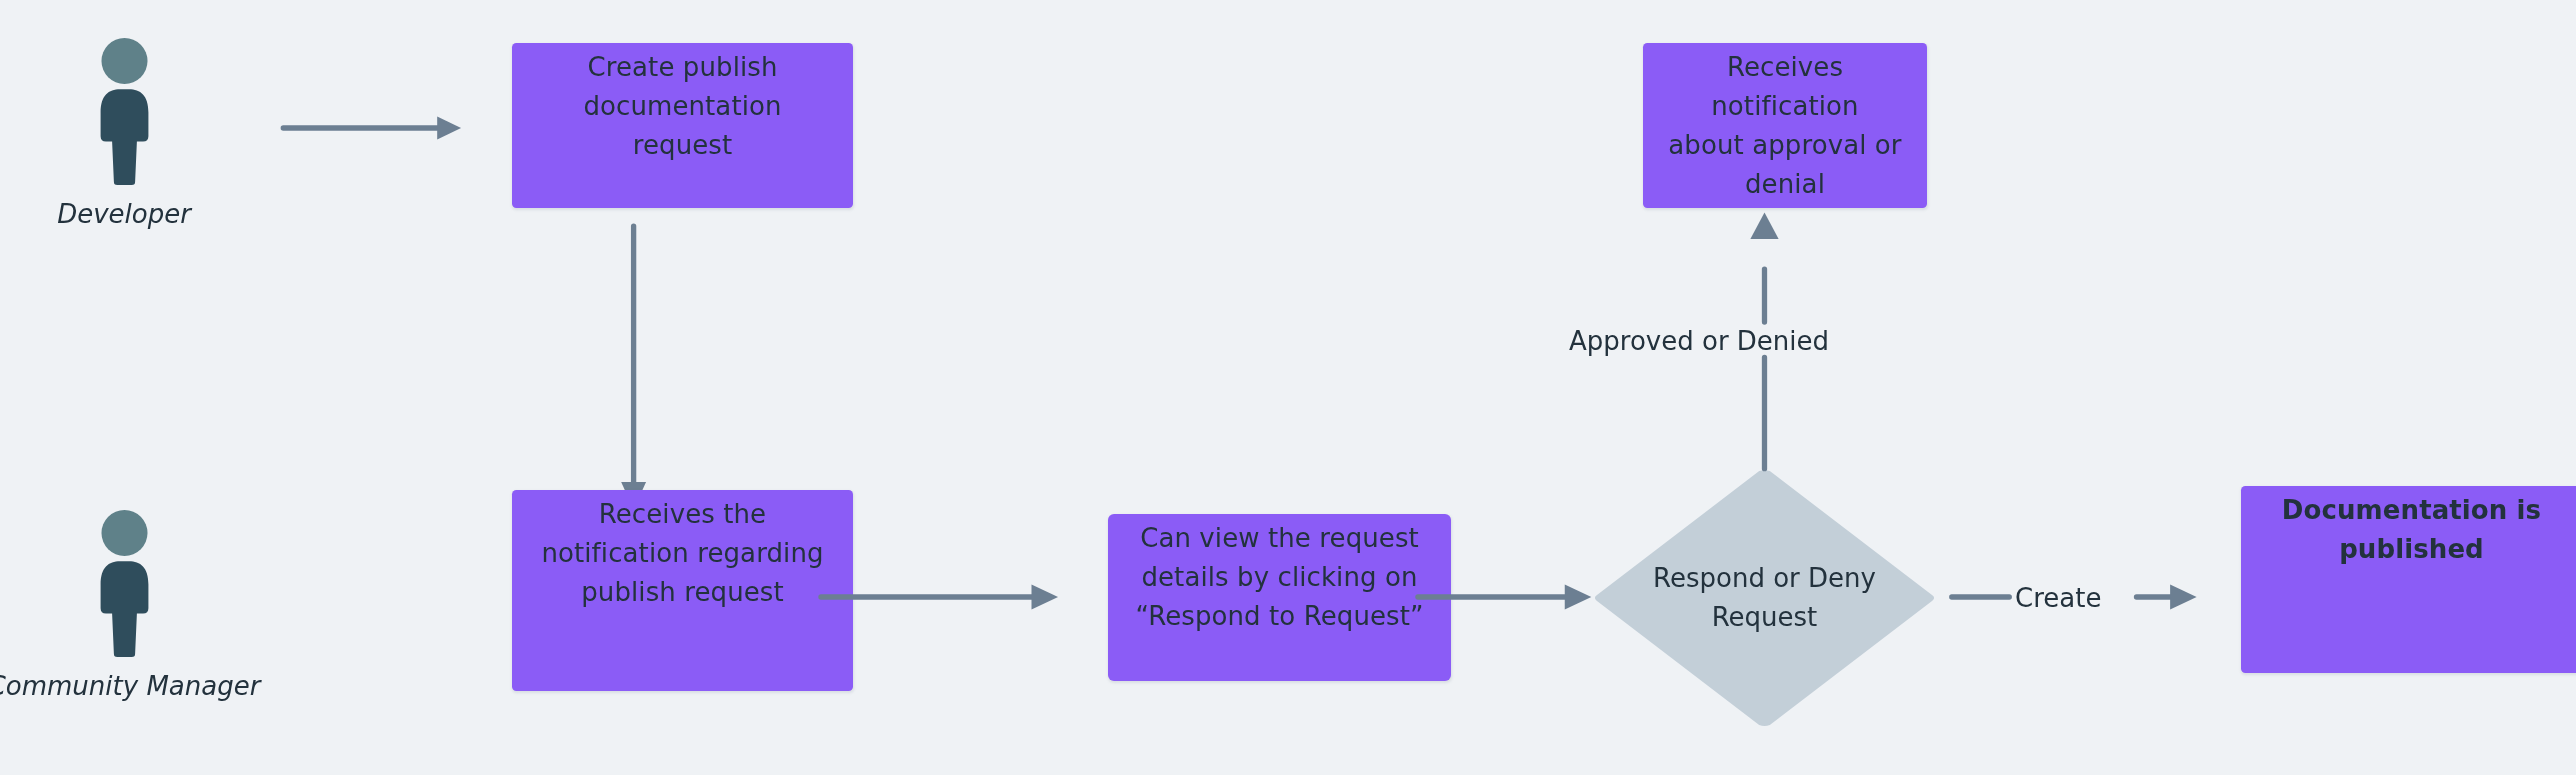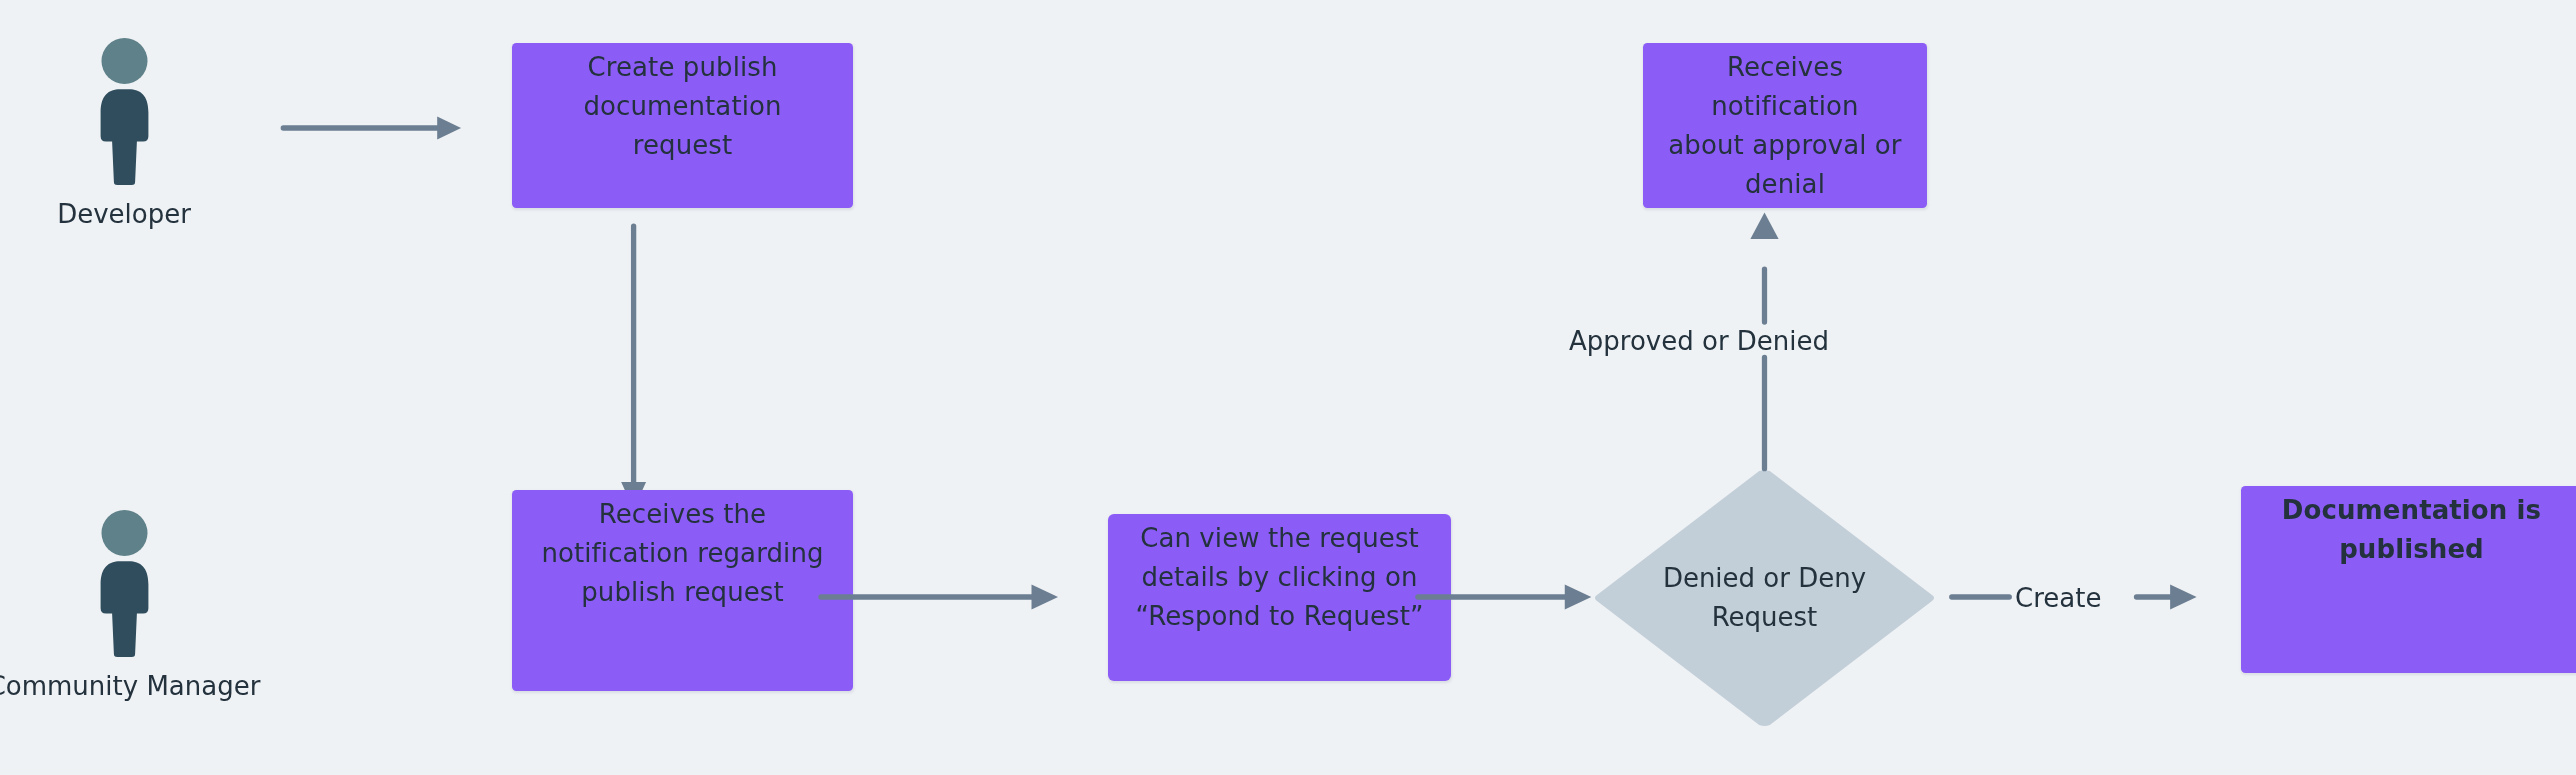--- a/index.html
+++ b/index.html
@@ -72,20 +72,21 @@
   .actor-glyph {
     display: block;
   }
   .actor-name {
     margin-top: 12.4px;
     color: #23323d;
     font-size: 26px;
     line-height: 32px;
     text-align: center;
     white-space: nowrap;
+    font-style: italic;
   }
 
   
   .edge {
     position: absolute;
     pointer-events: none;
   }
   .edge-label {
     position: absolute;
     color: #23323d;
@@ -157,21 +158,21 @@
   <svg class="edge" style="left:1403px; top:574px;" width="205" height="46" viewBox="0 0 230 52">
     <line x1="16" y1="26" x2="186" y2="26" stroke="#6c7f92" stroke-width="6" stroke-linecap="round"></line>
     <path d="M182 12 L212 26 L182 40 Z" fill="#6c7f92"></path>
   </svg>
 
   <div class="diamond-wrap" style="left:1594px; top:469px; width:341px; height:258px;">
     <svg class="diamond-shape" viewBox="0 0 384 290" width="341" height="258">
       <path d="M186 2 Q192 0 198 2 L381 142 Q385 145 381 148 L198 288
                Q192 290 186 288 L3 148 Q-1 145 3 142 Z" fill="#c3cfd8"></path>
     </svg>
-    <div class="diamond-label">Denied or Deny
+    <div class="diamond-label">Respond or Deny
 Request</div>
   </div>
 
   <svg class="edge" style="left:1738px; top:208px;" width="53" height="267" viewBox="0 0 60 300">
     <line x1="30" y1="68" x2="30" y2="128" stroke="#6c7f92" stroke-width="6" stroke-linecap="round"></line>
     <line x1="30" y1="168" x2="30" y2="294" stroke="#6c7f92" stroke-width="6" stroke-linecap="round"></line>
     <path d="M14 34 L30 4 L46 34 Z" fill="#6c7f92"></path>
   </svg>
   <div class="edge-label" style="left:1569px; top:325px; width:391px;">Approved or Denied</div>
 

